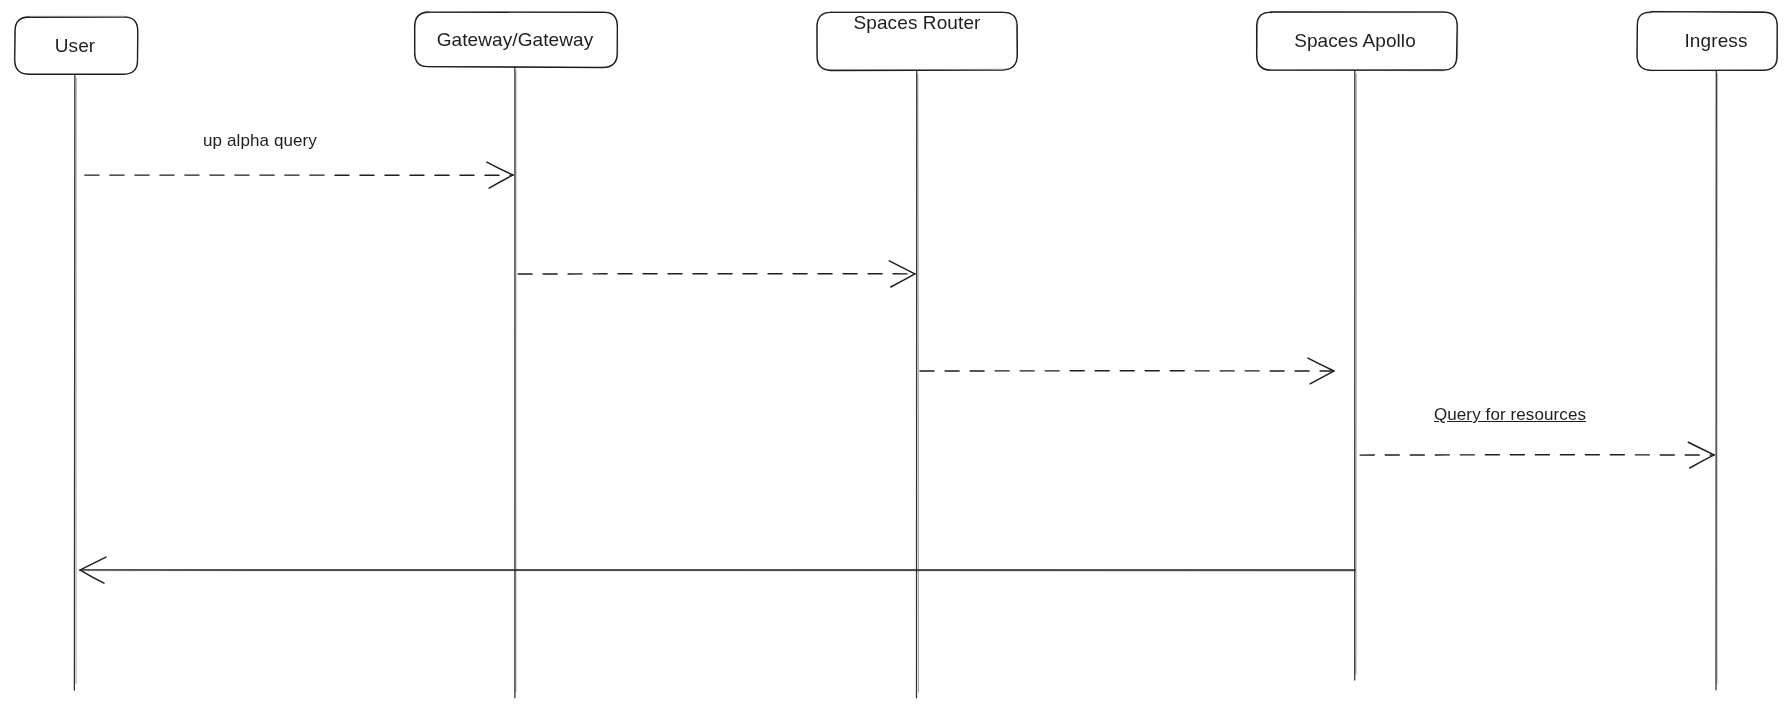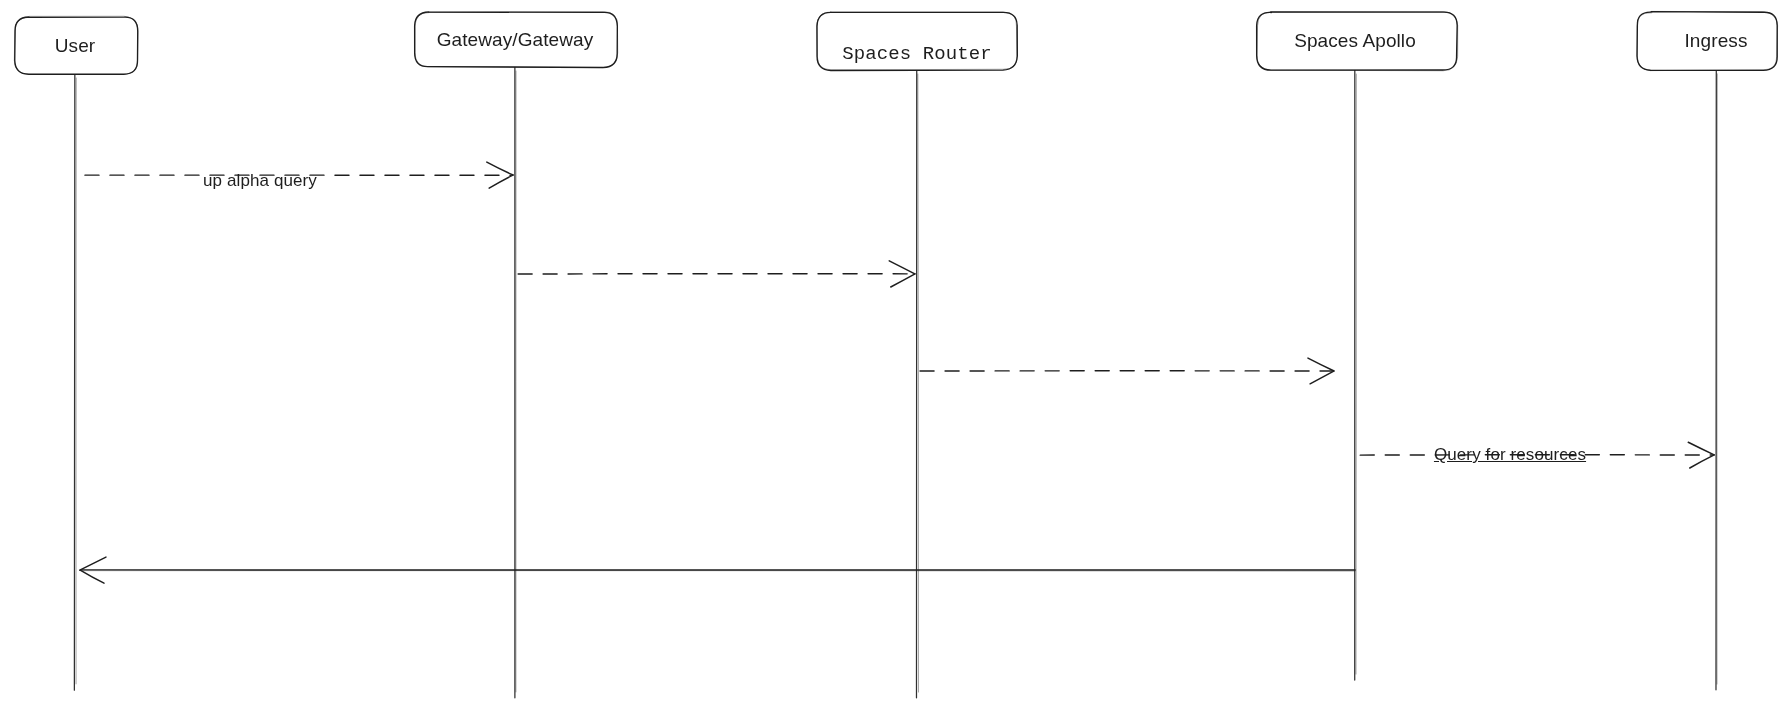--- a/index.html
+++ b/index.html
@@ -35,21 +35,20 @@
   .message-label{
     position:absolute;
     font-family:"Liberation Sans", sans-serif;
     font-size:17px;
     color:#1e1e1e;
     text-align:center;
     white-space:nowrap;
     letter-spacing:0.1px;
     transform:translate(-50%,-50%);
     pointer-events:none;
-    margin-top:40px;
   }
 </style>
 </head>
 <body>
 
 <div id="canvas">
   <svg id="diagram-svg" viewBox="0 0 1792 713" xmlns="http://www.w3.org/2000/svg">
       <g>
         <path d="M 74.82913582899101 73.88587785204214 Q 75.0475983814558 381.69317892971134 74.36580144151385 690.2391911272608" fill="none" stroke="#1e1e1e" stroke-width="1.25" stroke-linecap="round" stroke-dasharray="none" opacity="0.92"></path>
         <path d="M 76.22113880197104 77.97984472742763 Q 75.91878312061019 381.18440187288655 76.04931091023576 683.861455887608" fill="none" stroke="#1e1e1e" stroke-width="0.9" stroke-linecap="round" stroke-dasharray="none" opacity="0.45"></path>
@@ -114,19 +113,19 @@
         <g>
           <rect x="1637" y="12" width="140" height="58" rx="14" ry="14" fill="#ffffff" stroke="none"></rect>
           <path d="M 1651.4212942276715 11.69208447457854 L 1762.8637642415072 12.285607010957602 Q 1777.197033164416 11.536394339537432 1777.1796646056137 25.623026548476435 L 1777.207200243467 56.41449195142579 Q 1777.366227613234 70.18749562496669 1763.2389688150672 70.34887483615842 L 1650.539371314477 70.21368241296787 Q 1637.360314750979 69.81001970186365 1637.0011292223357 55.9788397981221 L 1637.3604870382046 25.705651105942973 Q 1636.8781375835547 11.858366805295631 1650.5708966036657 12.059217809959883 Z" fill="none" stroke="#1e1e1e" stroke-width="1.35" stroke-linecap="round" stroke-linejoin="round"></path>
           <path d="M 1651.4105979936014 11.420478458595685 L 1762.4814536176768 11.790952294618334 Q 1776.5352156503523 12.369435470839699 1777.6019584028293 25.61487635079067 L 1776.726827738796 56.29380594126126 Q 1776.9964547780094 70.41545400240713 1763.0354184565533 69.77799928981251 L 1650.3340638790205 70.61161469824687 Q 1636.9082334351997 69.67934540143672 1637.2581619469022 55.42784158404816 L 1637.2335030974277 26.486558468656874 Q 1636.5881827160895 11.58690931430874 1651.6848455869756 12.699780297209406 Z" fill="none" stroke="#1e1e1e" stroke-width="0.85" stroke-linecap="round" stroke-linejoin="round" opacity="0.5"></path>
         </g>
       </g>
     </svg>
   <div id="text-layer">
       <div class="participant-label" style="left: 75px; top: 45.5px;">User</div>
       <div class="participant-label" style="left: 515px; top: 39.5px;">Gateway/Gateway</div>
-      <div class="participant-label" style="left: 917px; top: 54px; font-family: Liberation Mono, monospace;">Spaces Router</div>
+      <div class="participant-label" style="left: 917px; top: 23px;">Spaces Router</div>
       <div class="participant-label" style="left: 1355px; top: 41px;">Spaces Apollo</div>
       <div class="participant-label" style="left: 1716px; top: 41px;">Ingress</div>
       <div class="message-label" style="left: 260px; top: 141px;">up alpha query</div>
       <div class="message-label" style="left: 1510px; top: 415px; text-decoration: underline;">Query for resources</div>
     </div>
 </div>
 
 </body></html>

